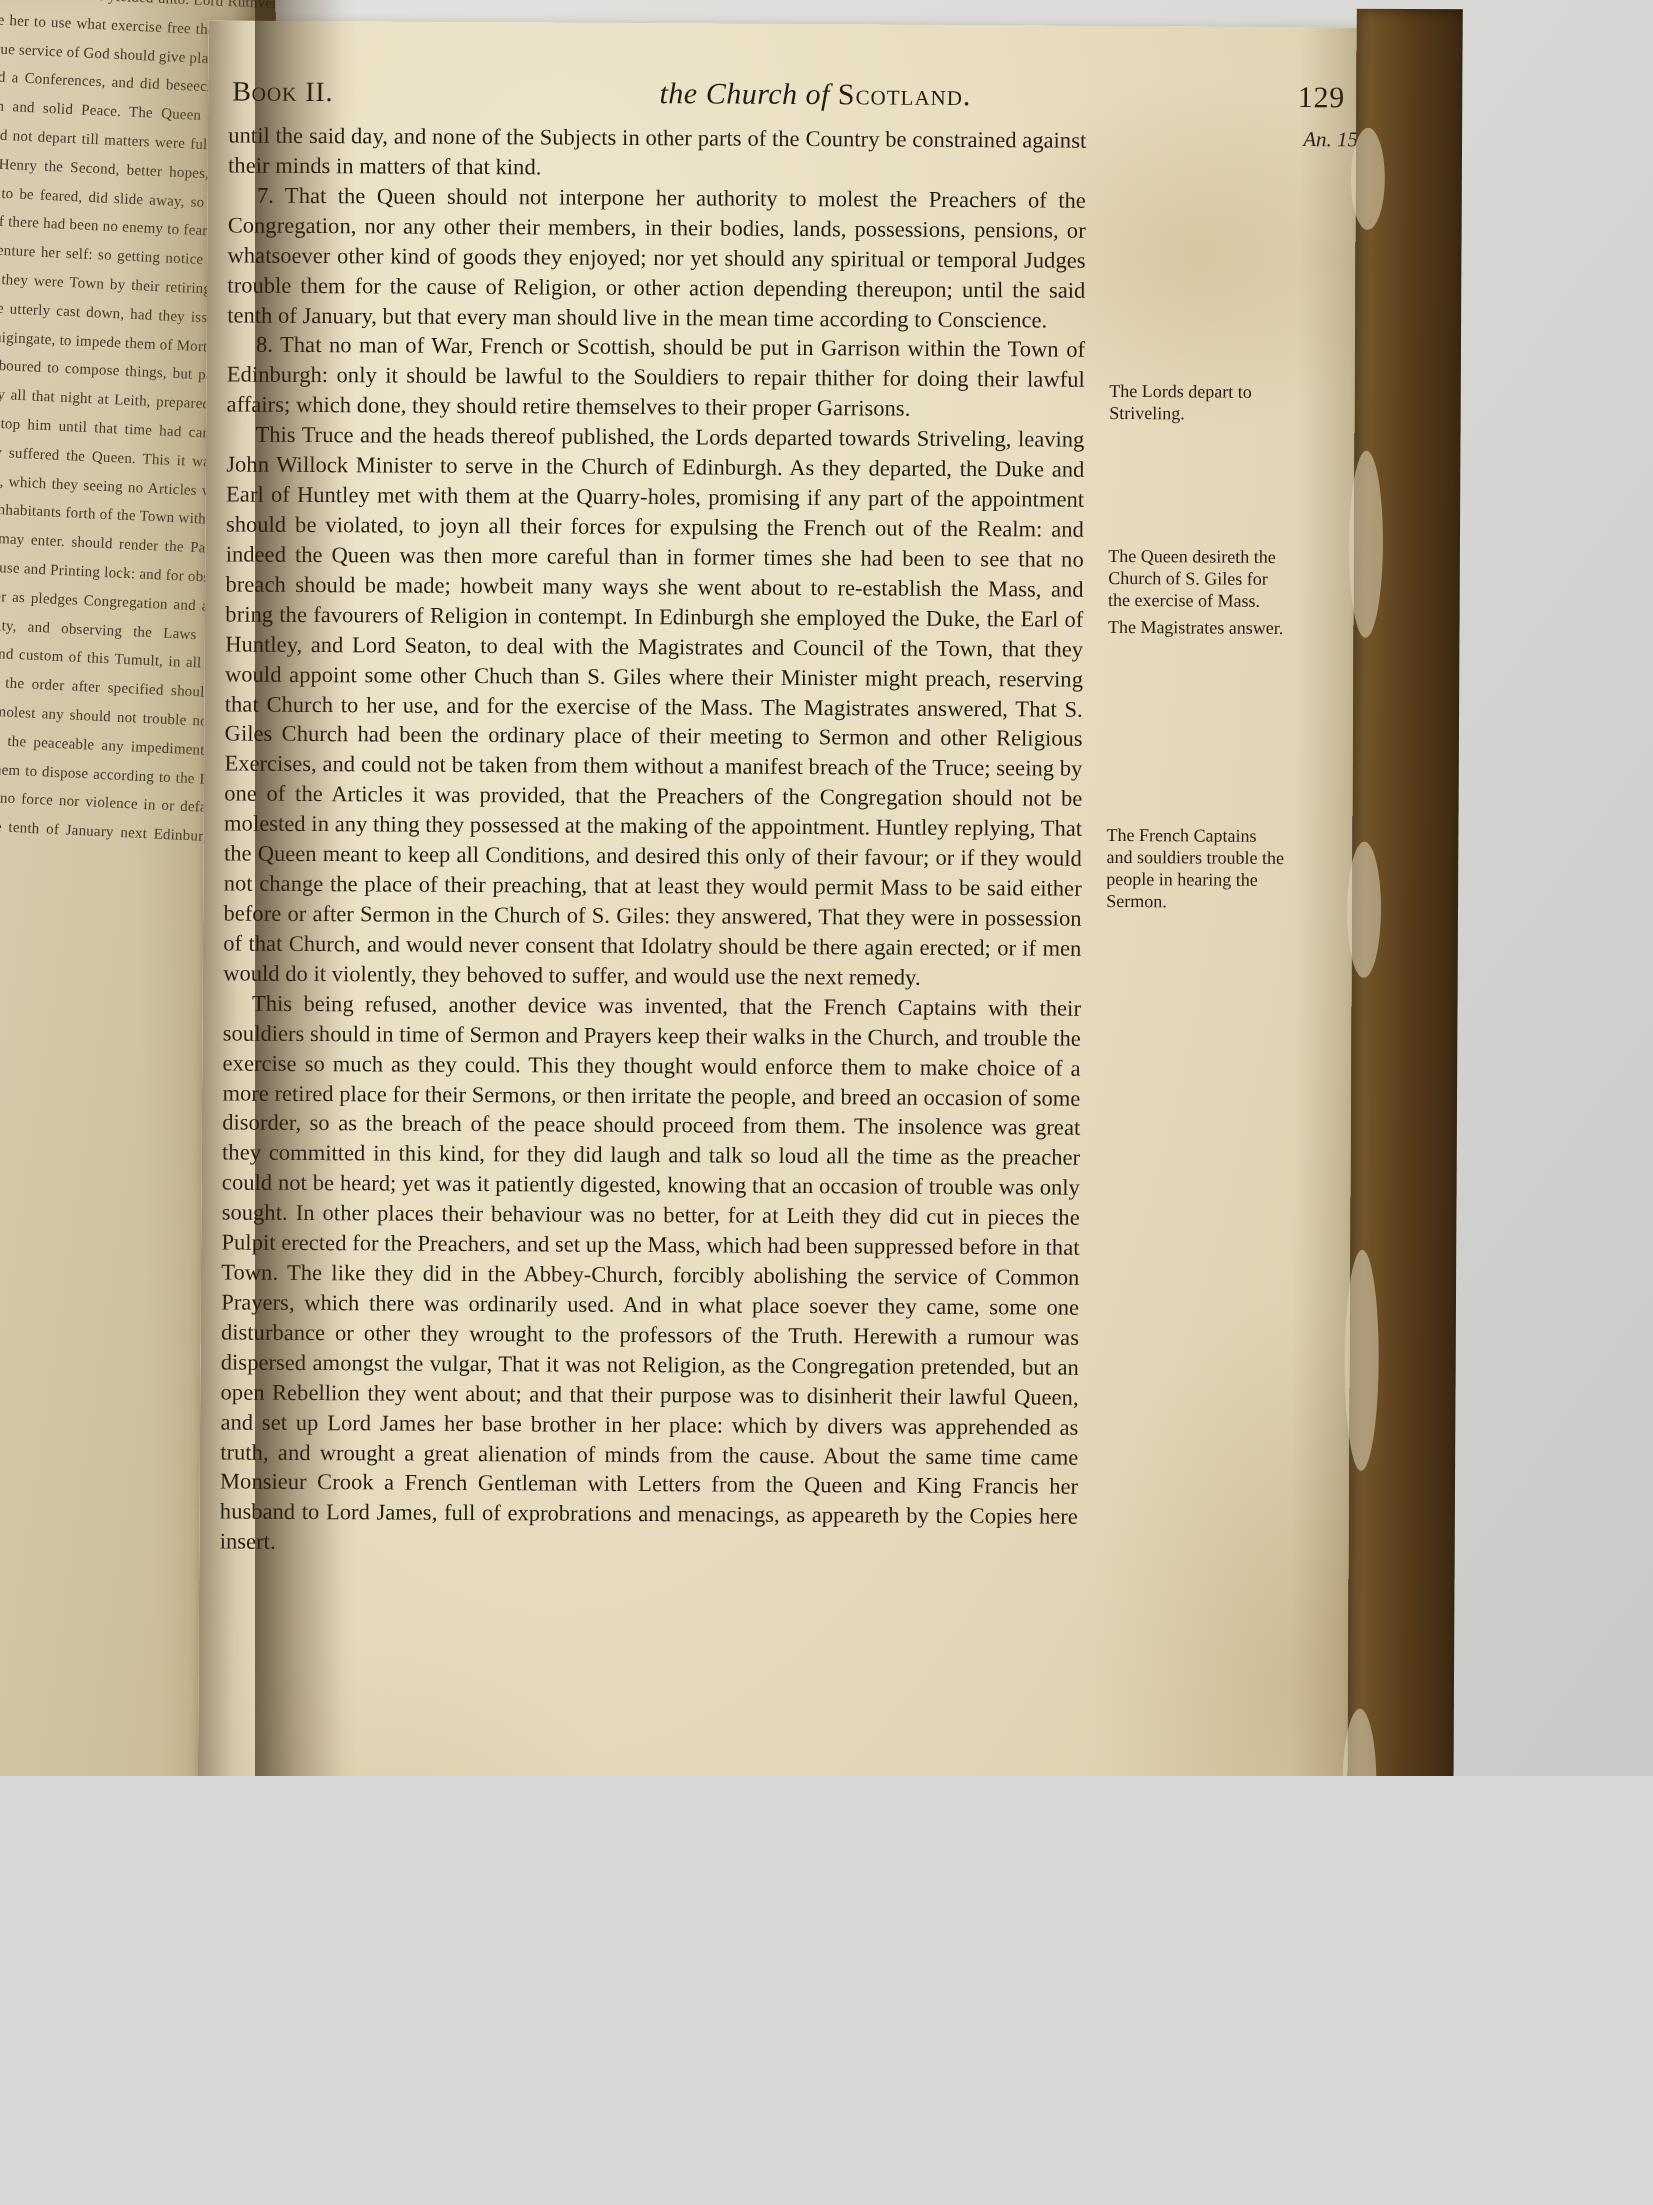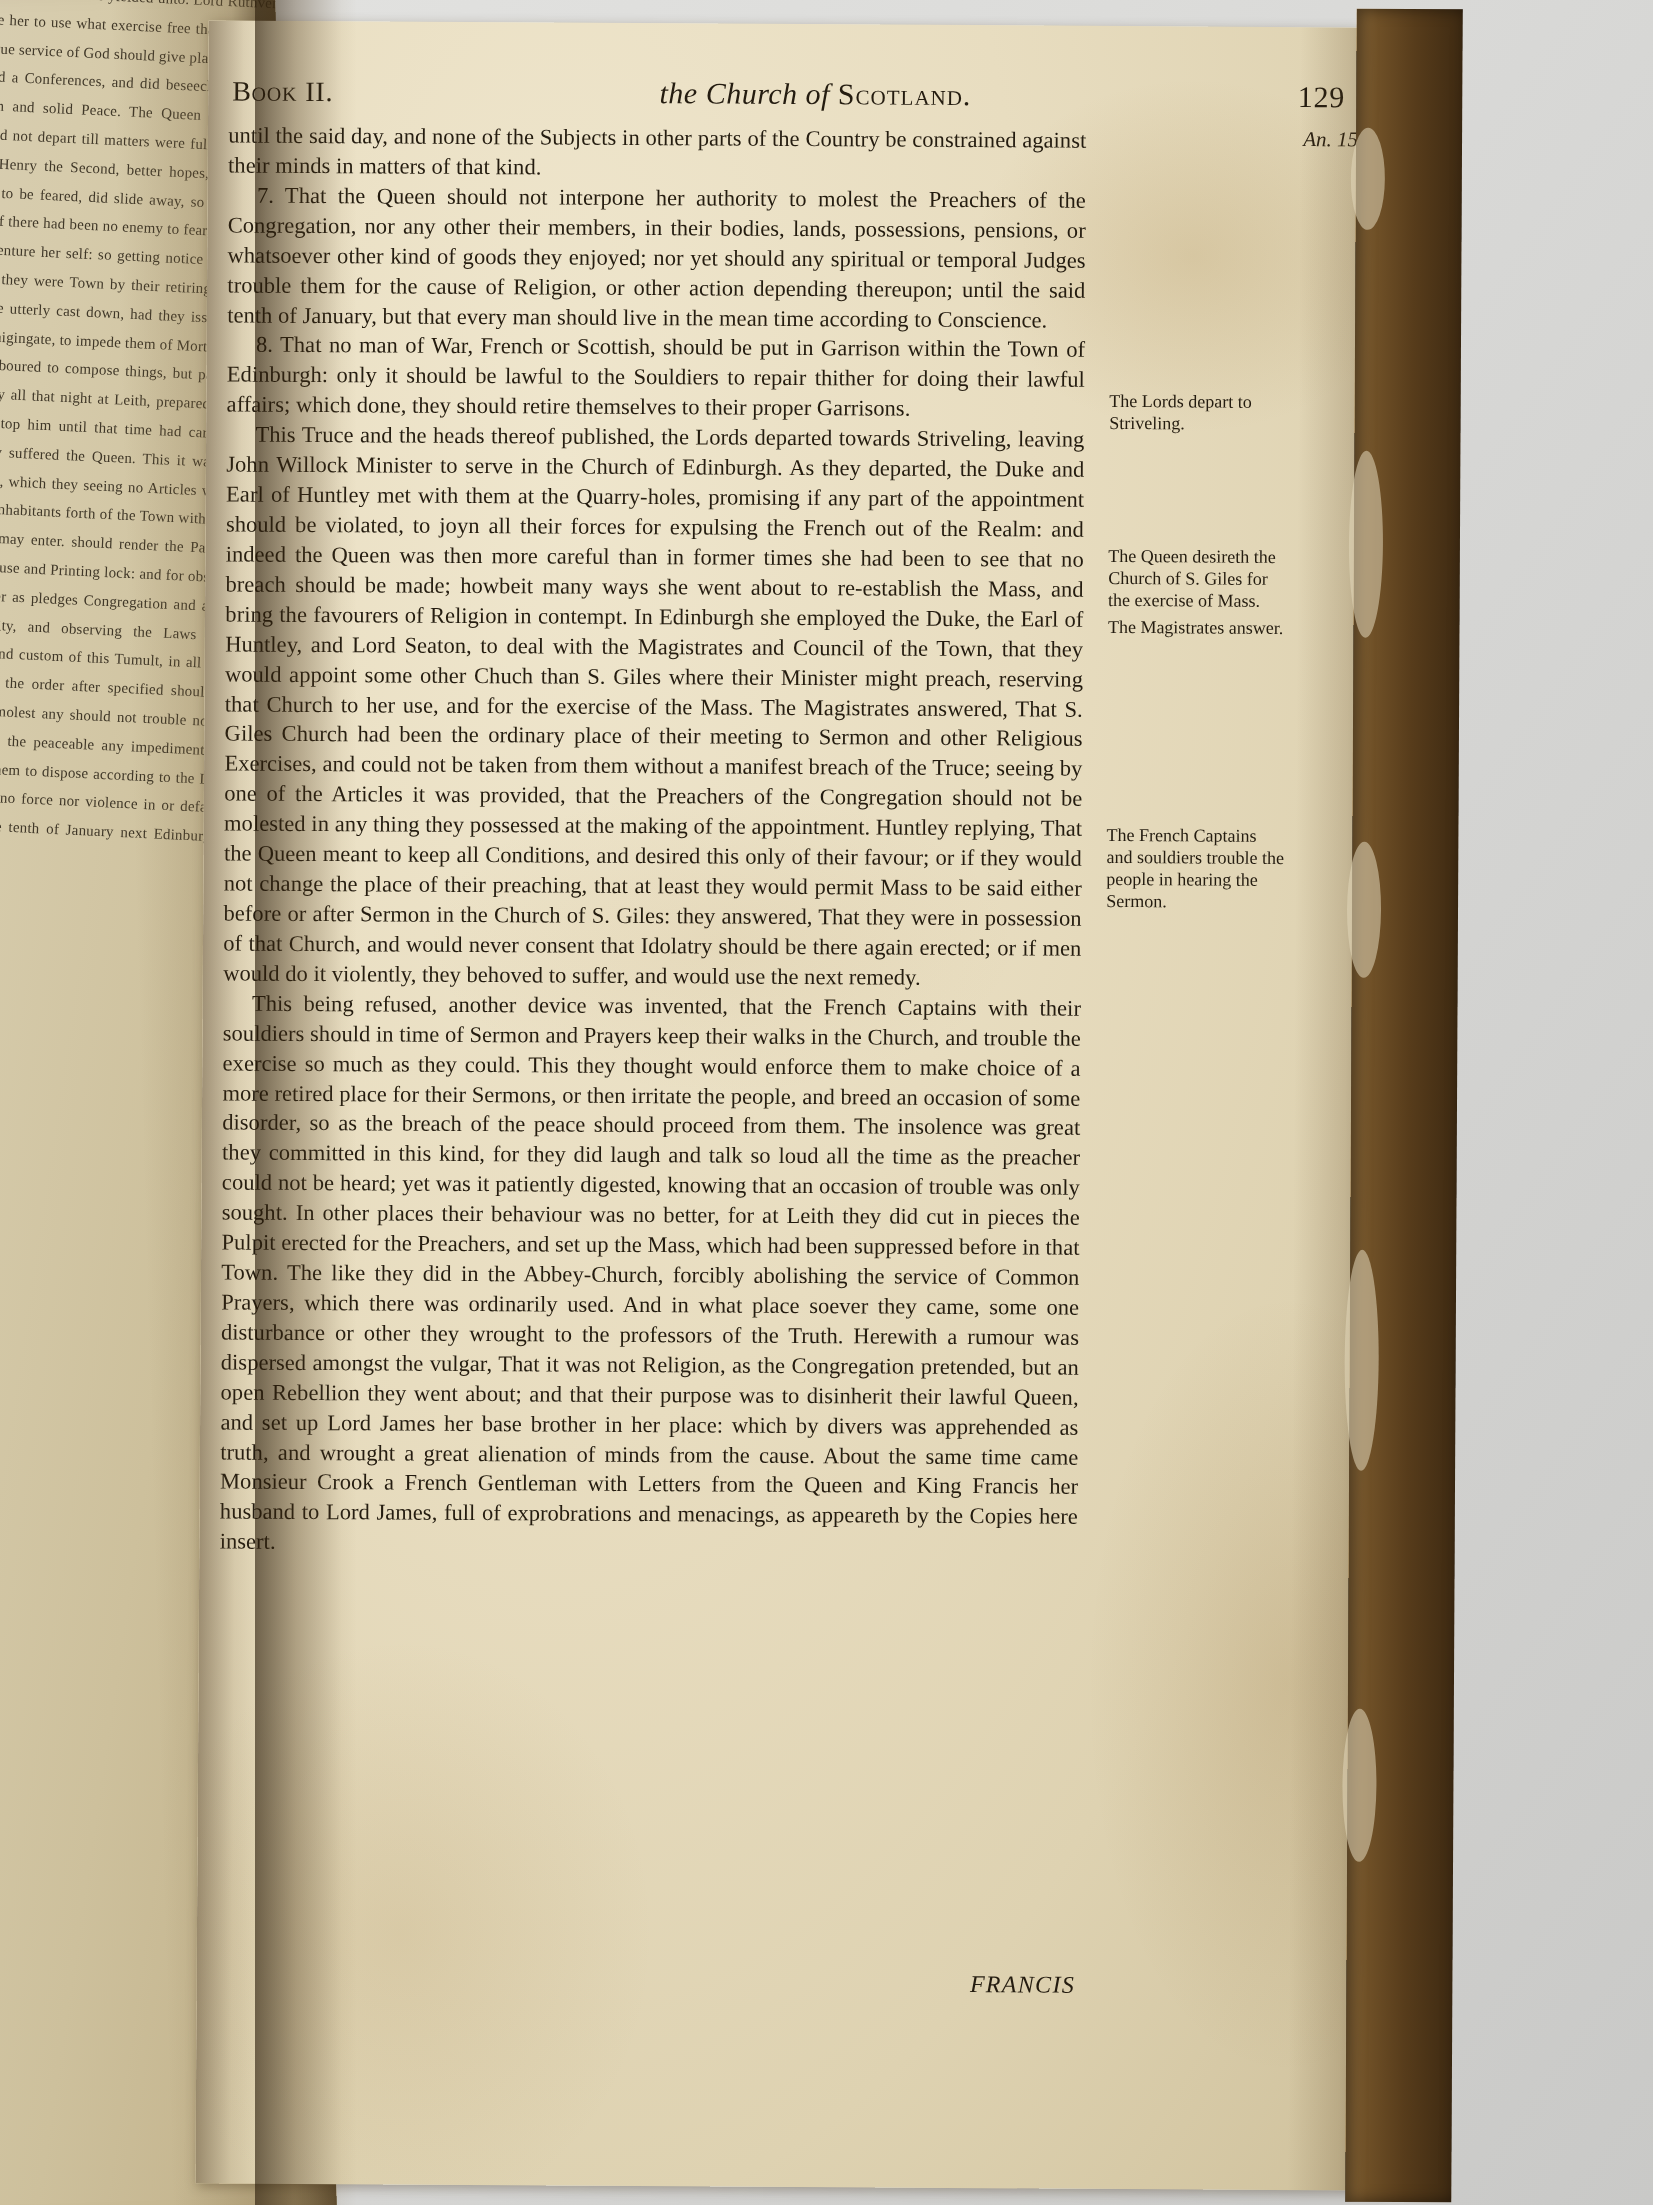--- a/index.html
+++ b/index.html
@@ -3,21 +3,21 @@
 <meta charset="utf-8">
 <style>
   html, body {
     margin: 0;
     padding: 0;
     background: #d8d8d8;
   }
   #page {
     position: relative;
     width: 1654px;
-    height: 2205px;
+    height: 1776px;
     overflow: hidden;
     background: #cfcfcf;
     font-family: "Liberation Serif", serif;
   }
 
   
   .surface {
     position: absolute;
     inset: 0;
     background:
@@ -250,21 +250,21 @@
 
       <div class="column">
         <p class="noindent">until the said day, and none of the Subjects in other parts of the Country be constrained against their minds in matters of that kind.</p>
         <p>7. That the Queen should not interpone her authority to molest the Preachers of the Congregation, nor any other their members, in their bodies, lands, possessions, pensions, or whatsoever other kind of goods they enjoyed; nor yet should any spiritual or temporal Judges trouble them for the cause of Religion, or other action depending thereupon; until the said tenth of January, but that every man should live in the mean time according to Conscience.</p>
         <p>8. That no man of War, French or Scottish, should be put in Garrison within the Town of Edinburgh: only it should be lawful to the Souldiers to repair thither for doing their lawful affairs; which done, they should retire themselves to their proper Garrisons.</p>
         <p>This Truce and the heads thereof published, the Lords departed towards Striveling, leaving John Willock Minister to serve in the Church of Edinburgh. As they departed, the Duke and Earl of Huntley met with them at the Quarry-holes, promising if any part of the appointment should be violated, to joyn all their forces for expulsing the French out of the Realm: and indeed the Queen was then more careful than in former times she had been to see that no breach should be made; howbeit many ways she went about to re-establish the Mass, and bring the favourers of Religion in contempt. In Edinburgh she employed the Duke, the Earl of Huntley, and Lord Seaton, to deal with the Magistrates and Council of the Town, that they would appoint some other Chuch than S. Giles where their Minister might preach, reserving that Church to her use, and for the exercise of the Mass. The Magistrates answered, That S. Giles Church had been the ordinary place of their meeting to Sermon and other Religious Exercises, and could not be taken from them without a manifest breach of the Truce; seeing by one of the Articles it was provided, that the Preachers of the Congregation should not be molested in any thing they possessed at the making of the appointment. Huntley replying, That the Queen meant to keep all Conditions, and desired this only of their favour; or if they would not change the place of their preaching, that at least they would permit Mass to be said either before or after Sermon in the Church of S. Giles: they answered, That they were in possession of that Church, and would never consent that Idolatry should be there again erected; or if men would do it violently, they behoved to suffer, and would use the next remedy.</p>
         <p>This being refused, another device was invented, that the French Captains with their souldiers should in time of Sermon and Prayers keep their walks in the Church, and trouble the exercise so much as they could. This they thought would enforce them to make choice of a more retired place for their Sermons, or then irritate the people, and breed an occasion of some disorder, so as the breach of the peace should proceed from them. The insolence was great they committed in this kind, for they did laugh and talk so loud all the time as the preacher could not be heard; yet was it patiently digested, knowing that an occasion of trouble was only sought. In other places their behaviour was no better, for at Leith they did cut in pieces the Pulpit erected for the Preachers, and set up the Mass, which had been suppressed before in that Town. The like they did in the Abbey-Church, forcibly abolishing the service of Common Prayers, which there was ordinarily used. And in what place soever they came, some one disturbance or other they wrought to the professors of the Truth. Herewith a rumour was dispersed amongst the vulgar, That it was not Religion, as the Congregation pretended, but an open Rebellion they went about; and that their purpose was to disinherit their lawful Queen, and set up Lord James her base brother in her place: which by divers was apprehended as truth, and wrought a great alienation of minds from the cause. About the same time came Monsieur Crook a French Gentleman with Letters from the Queen and King Francis her husband to Lord James, full of exprobrations and menacings, as appeareth by the Copies here insert.</p>
       </div>
 
       <div class="margin-notes">
-        <div class="mnote" style="top:265px">The Lords depart to Striveling.</div>
+        <div class="mnote" style="top:255px">The Lords depart to Striveling.</div>
         <div class="mnote" style="top:420px">The Queen desireth the Church of S. Giles for the exercise of Mass.</div>
         <div class="mnote" style="top:491px">The Magistrates answer.</div>
         <div class="mnote" style="top:699px">The French Captains and souldiers trouble the people in hearing the Sermon.</div>
       </div>
 
       <div class="signature" style="top:1946px">FRANCIS</div>
 
     </div>
 
     <div class="edge-left"></div>

